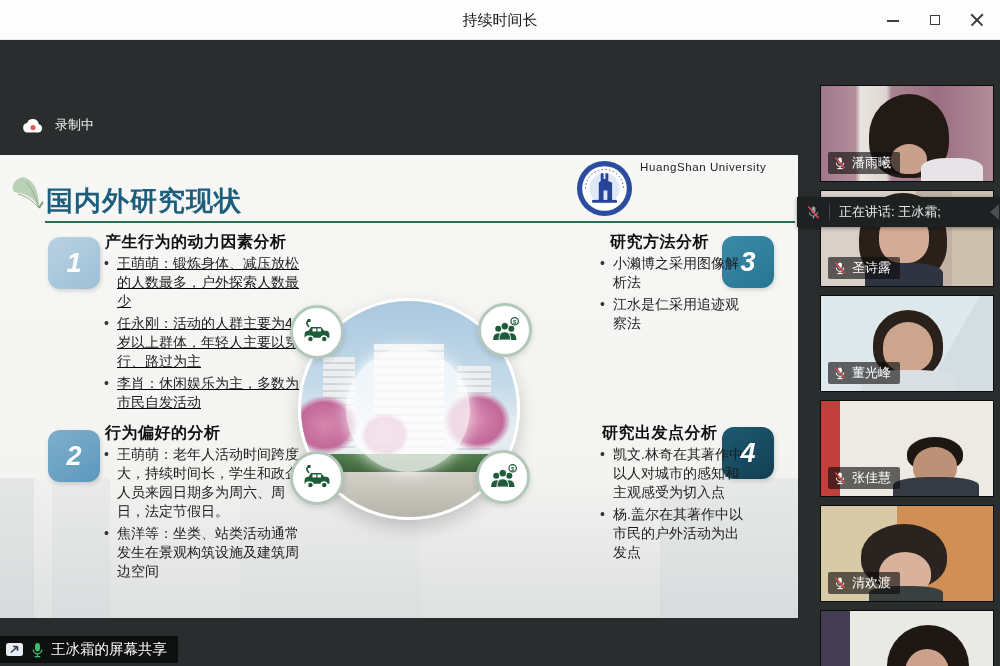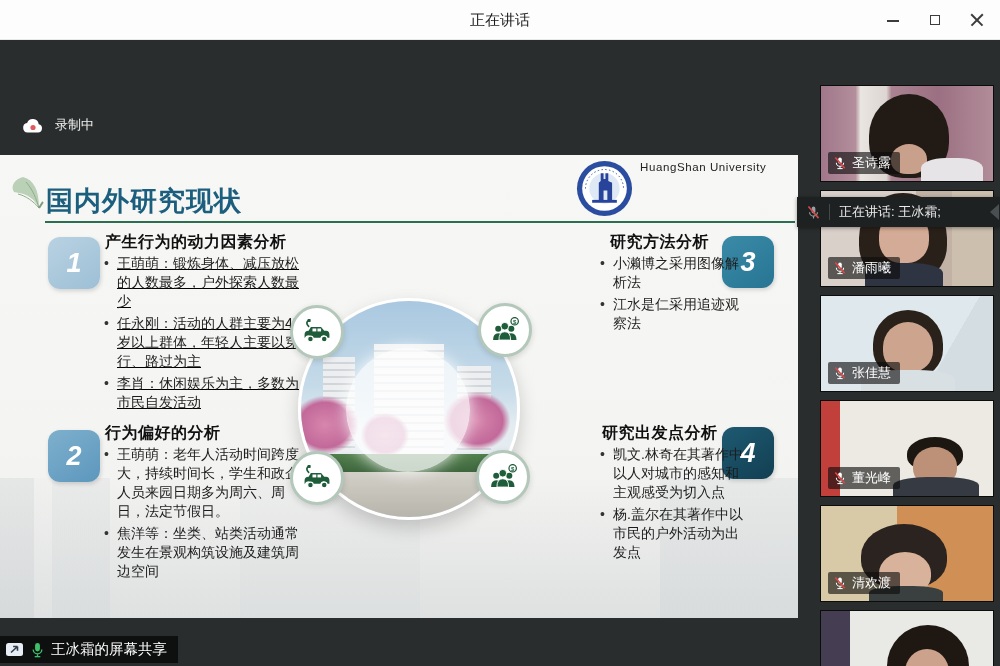--- a/index.html
+++ b/index.html
@@ -134,21 +134,21 @@
   .share-chip .share-text { font-size:14.5px; color:#fff; white-space:nowrap; }
 
   svg { display:block; }
 </style>
 </head>
 <body>
 
 <div id="app">
 
   <div class="titlebar">
-    <div class="title">正在讲话</div>
+    <div class="title">持续时间长</div>
     <div class="win-controls">
       <div class="wc wc-min"></div>
       <div class="wc wc-max"></div>
       <div class="wc wc-close"></div>
     </div>
   </div>
 
   <div class="content">
 
     <div class="recording">
@@ -296,40 +296,59 @@
           <div class="name-chip">
             <span>
               <svg width="14" height="14" viewBox="0 0 16 16">
                 <rect x="6" y="1.6" width="4" height="7.2" rx="2" fill="#fff"></rect>
                 <path d="M3.8 7.6 a4.2 4.2 0 0 0 8.4 0" stroke="#fff" stroke-width="1.2" fill="none"></path>
                 <line x1="8" y1="12" x2="8" y2="14.4" stroke="#fff" stroke-width="1.2"></line>
                 <line x1="5" y1="14.4" x2="11" y2="14.4" stroke="#fff" stroke-width="1.2"></line>
                 <line x1="2.6" y1="1.6" x2="13.4" y2="14" stroke="#e04545" stroke-width="1.8"></line>
               </svg>
             </span>
-            <span class="p-name">圣诗露</span>
+            <span class="p-name">潘雨曦</span>
           </div>
         </div>
           <div class="tile">
           <div class="scene">
             <div class="p-hair"></div>
             <div class="p-face"></div>
             <div class="p-body"></div>
           </div>
           <div class="name-chip">
             <span>
               <svg width="14" height="14" viewBox="0 0 16 16">
                 <rect x="6" y="1.6" width="4" height="7.2" rx="2" fill="#fff"></rect>
                 <path d="M3.8 7.6 a4.2 4.2 0 0 0 8.4 0" stroke="#fff" stroke-width="1.2" fill="none"></path>
                 <line x1="8" y1="12" x2="8" y2="14.4" stroke="#fff" stroke-width="1.2"></line>
                 <line x1="5" y1="14.4" x2="11" y2="14.4" stroke="#fff" stroke-width="1.2"></line>
                 <line x1="2.6" y1="1.6" x2="13.4" y2="14" stroke="#e04545" stroke-width="1.8"></line>
               </svg>
             </span>
-            <span class="p-name">潘雨曦</span>
+            <span class="p-name">圣诗露</span>
+          </div>
+        </div>
+          <div class="tile">
+          <div class="scene">
+            <div class="p-hair"></div>
+            <div class="p-face"></div>
+            <div class="p-body"></div>
+          </div>
+          <div class="name-chip">
+            <span>
+              <svg width="14" height="14" viewBox="0 0 16 16">
+                <rect x="6" y="1.6" width="4" height="7.2" rx="2" fill="#fff"></rect>
+                <path d="M3.8 7.6 a4.2 4.2 0 0 0 8.4 0" stroke="#fff" stroke-width="1.2" fill="none"></path>
+                <line x1="8" y1="12" x2="8" y2="14.4" stroke="#fff" stroke-width="1.2"></line>
+                <line x1="5" y1="14.4" x2="11" y2="14.4" stroke="#fff" stroke-width="1.2"></line>
+                <line x1="2.6" y1="1.6" x2="13.4" y2="14" stroke="#e04545" stroke-width="1.8"></line>
+              </svg>
+            </span>
+            <span class="p-name">董光峰</span>
           </div>
         </div>
           <div class="tile">
           <div class="scene">
             <div class="p-hair"></div>
             <div class="p-face"></div>
             <div class="p-body"></div>
           </div>
           <div class="name-chip">
             <span>
@@ -353,39 +372,20 @@
           <div class="name-chip">
             <span>
               <svg width="14" height="14" viewBox="0 0 16 16">
                 <rect x="6" y="1.6" width="4" height="7.2" rx="2" fill="#fff"></rect>
                 <path d="M3.8 7.6 a4.2 4.2 0 0 0 8.4 0" stroke="#fff" stroke-width="1.2" fill="none"></path>
                 <line x1="8" y1="12" x2="8" y2="14.4" stroke="#fff" stroke-width="1.2"></line>
                 <line x1="5" y1="14.4" x2="11" y2="14.4" stroke="#fff" stroke-width="1.2"></line>
                 <line x1="2.6" y1="1.6" x2="13.4" y2="14" stroke="#e04545" stroke-width="1.8"></line>
               </svg>
             </span>
-            <span class="p-name">董光峰</span>
-          </div>
-        </div>
-          <div class="tile">
-          <div class="scene">
-            <div class="p-hair"></div>
-            <div class="p-face"></div>
-            <div class="p-body"></div>
-          </div>
-          <div class="name-chip">
-            <span>
-              <svg width="14" height="14" viewBox="0 0 16 16">
-                <rect x="6" y="1.6" width="4" height="7.2" rx="2" fill="#fff"></rect>
-                <path d="M3.8 7.6 a4.2 4.2 0 0 0 8.4 0" stroke="#fff" stroke-width="1.2" fill="none"></path>
-                <line x1="8" y1="12" x2="8" y2="14.4" stroke="#fff" stroke-width="1.2"></line>
-                <line x1="5" y1="14.4" x2="11" y2="14.4" stroke="#fff" stroke-width="1.2"></line>
-                <line x1="2.6" y1="1.6" x2="13.4" y2="14" stroke="#e04545" stroke-width="1.8"></line>
-              </svg>
-            </span>
             <span class="p-name">清欢渡</span>
           </div>
         </div>
           <div class="tile">
           <div class="scene">
             <div class="p-hair"></div>
             <div class="p-face"></div>
 
           </div>
 

